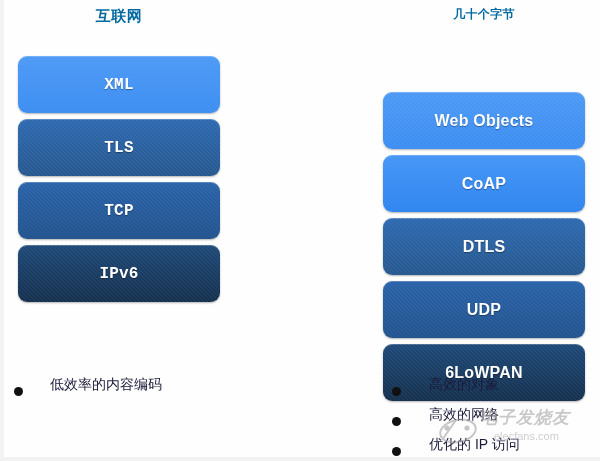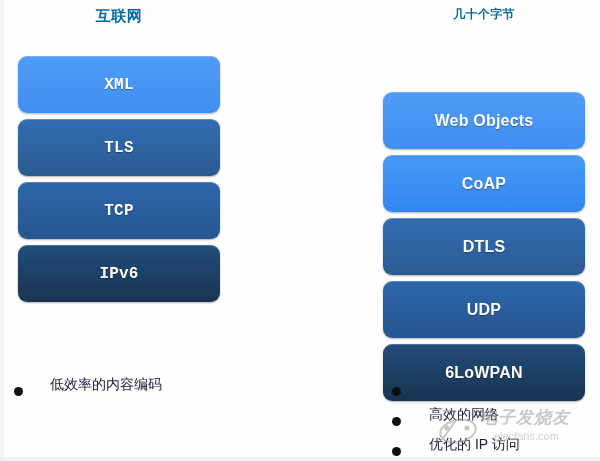--- a/index.html
+++ b/index.html
@@ -211,20 +211,21 @@
   <div class="bullets" id="bullets-left">
     <div class="bullet-row">
       <span class="bullet-dot"></span>
       <span class="bullet-text">低效率的内容编码</span>
     </div>
   </div>
 
   <div class="bullets" id="bullets-right">
     <div class="bullet-row">
       <span class="bullet-dot"></span>
+      <span class="bullet-text">高效的对象</span>
     </div>
     <div class="bullet-row">
       <span class="bullet-dot"></span>
       <span class="bullet-text">高效的网络</span>
     </div>
     <div class="bullet-row">
       <span class="bullet-dot"></span>
       <span class="bullet-text">优化的 IP 访问</span>
     </div>
   </div>

